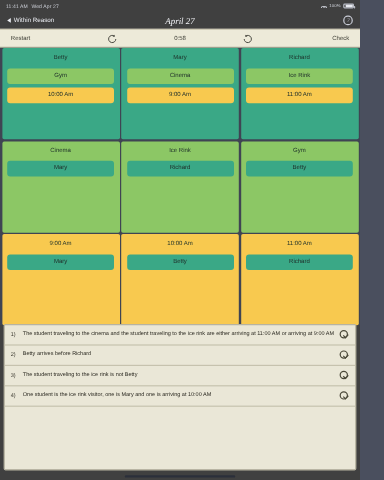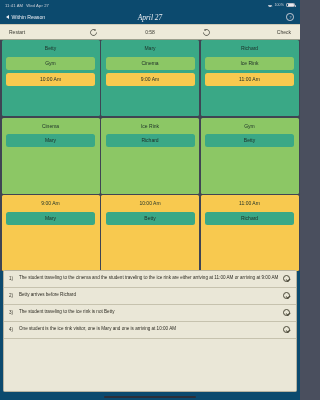--- a/index.html
+++ b/index.html
@@ -2,21 +2,21 @@
 <html><head>
 <meta charset="utf-8">
 <style>
   * { margin:0; padding:0; box-sizing:border-box; }
   html,body { width:300px; height:400px; overflow:hidden; }
   body {
     font-family:"Liberation Sans", sans-serif;
     background:#4a4f5e;
     -webkit-font-smoothing:antialiased;
   }
-  #app { position:relative; width:300px; height:400px; background:#0c4a6e; }
+  #app { position:relative; width:300px; height:400px; background:#404040; }
 
   
   .statusbar{
     height:10px; display:flex; align-items:center;
     padding:0 5px; color:#cdd0d8; font-size:4.2px; letter-spacing:.1px;
   }
   .sb-left{ display:flex; gap:3px; align-items:center; }
   .sb-right{ margin-left:auto; display:flex; gap:2px; align-items:center; }
   .wifi-ico{ width:5px; height:4px; position:relative; display:inline-block; }
   .wifi-ico i{

